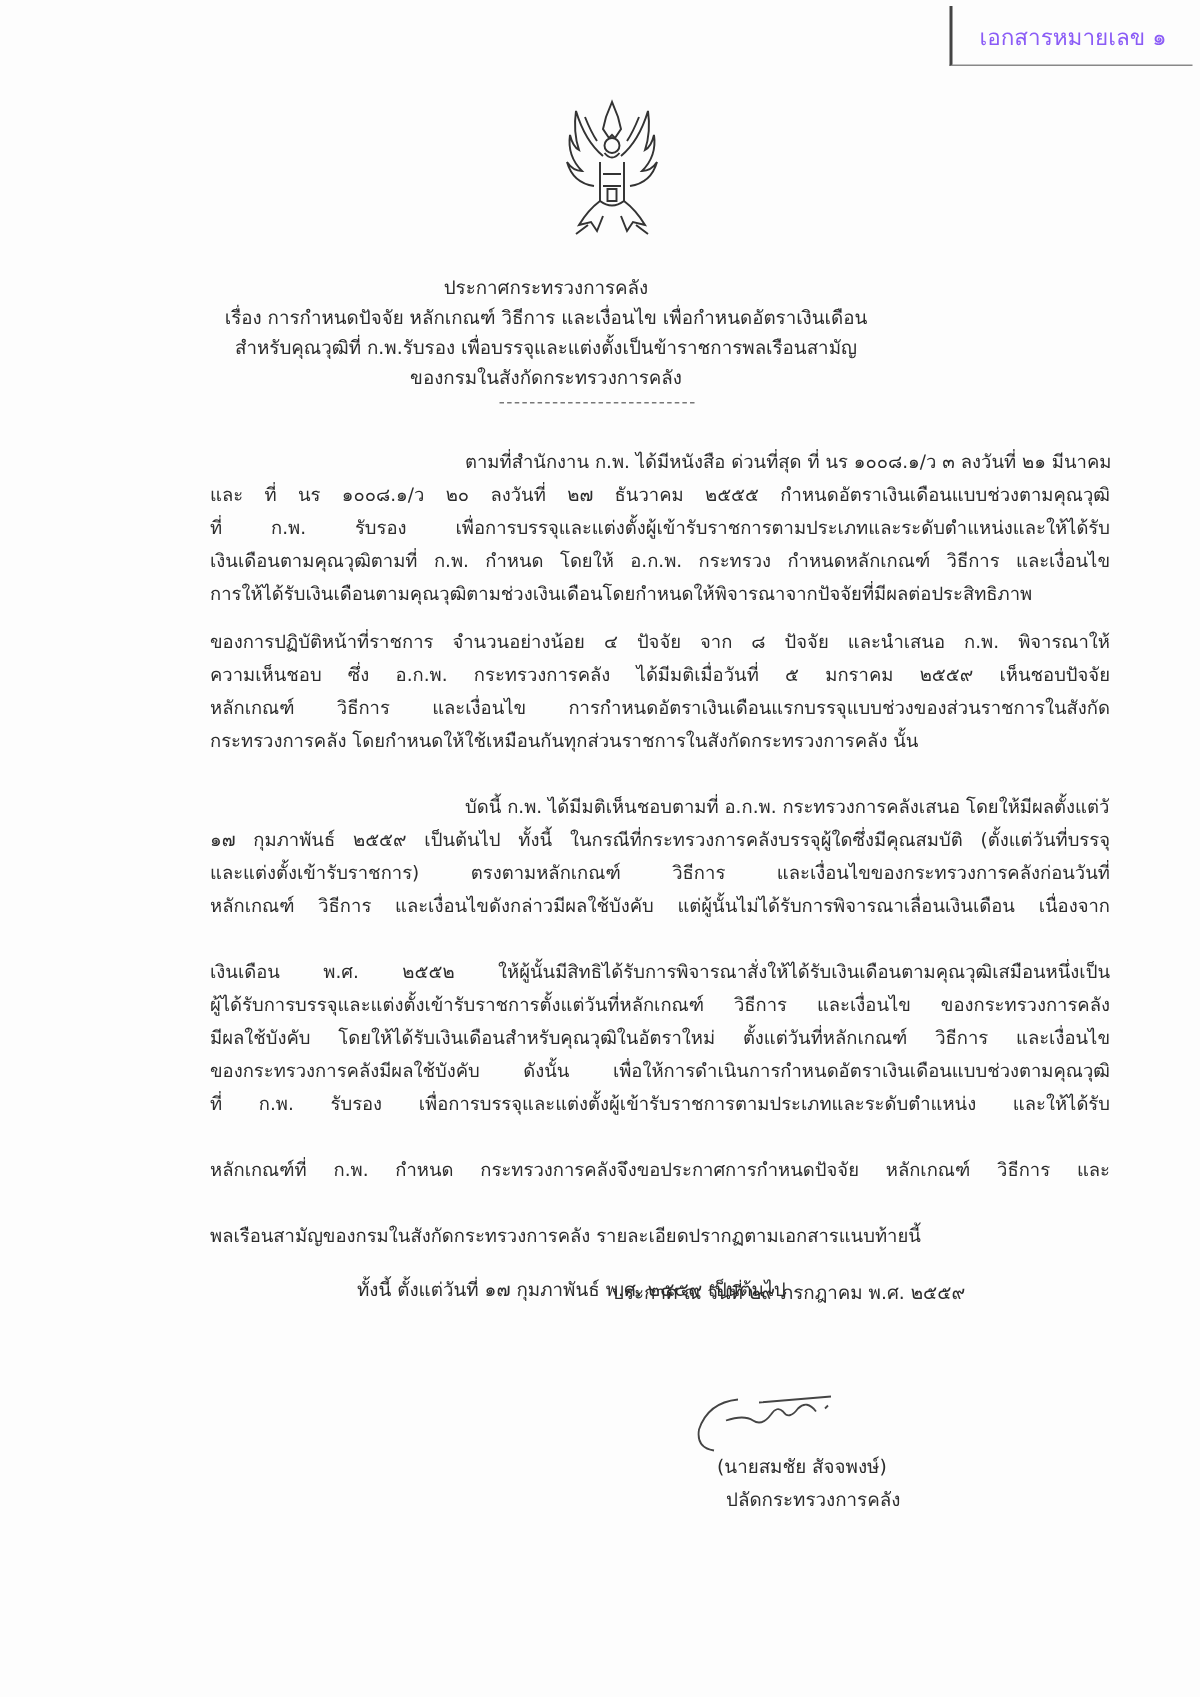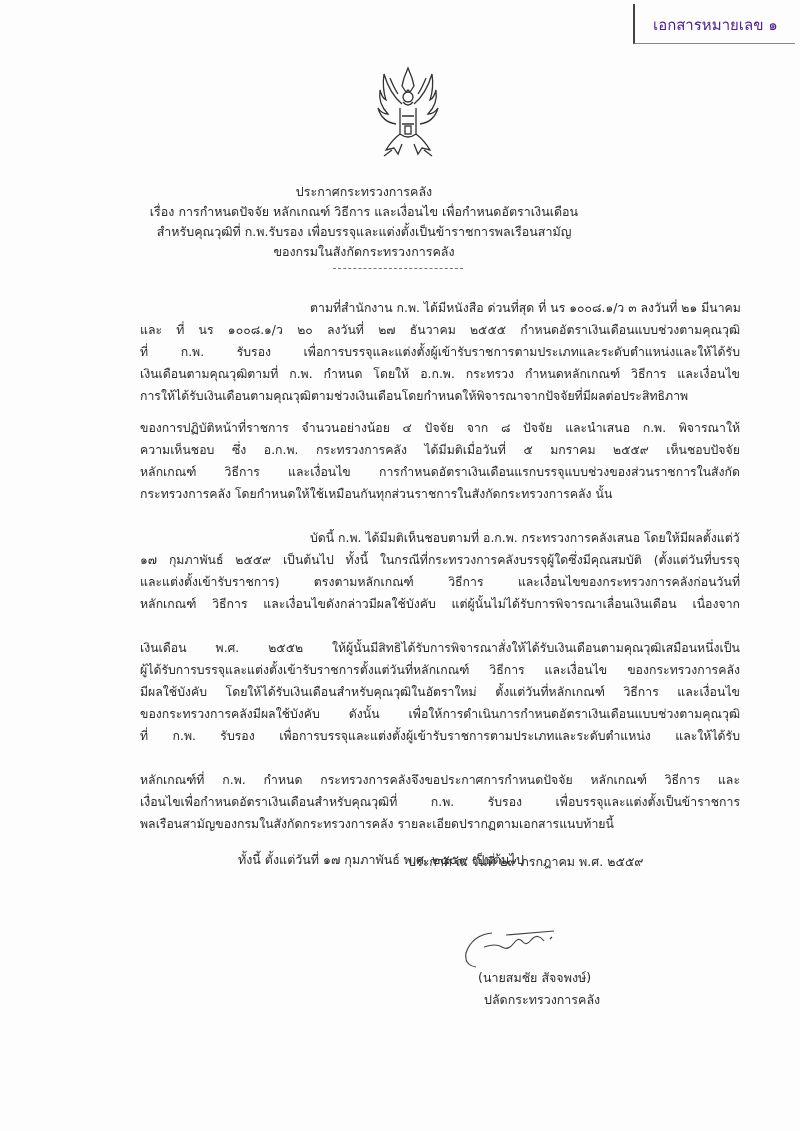--- a/index.html
+++ b/index.html
@@ -7,21 +7,21 @@
       width: 800px; height: 1131px; position: relative; overflow: hidden;
       font-family: "DejaVu Sans", sans-serif; color: #2b2b2b;
     }
     .page { position: absolute; inset: 0; background: #fdfdfd; }
     .doc-number-box {
       position: absolute; left: 633px; top: 4px; width: 162px; height: 40px;
       border-left: 2px solid #444; border-bottom: 1px solid #888;
       box-sizing: border-box;
     }
     .doc-number-box span {
-      position: absolute; left: 18px; top: 9px; font-size: 15px; color: #4c1d95;
+      position: absolute; left: 18px; top: 9px; font-size: 15px; color: #8b5cf6;
       white-space: nowrap;
     }
     .garuda { position: absolute; left: 372px; top: 64px; width: 72px; height: 98px; }
     .center-line {
       position: absolute; left: 0; width: 728px; text-align: center;
       font-size: 12.5px; line-height: 20px; white-space: nowrap;
     }
     .divider-dash {
       position: absolute; left: 333px; top: 268px; width: 130px;
       border-top: 1px dashed #777;
@@ -83,21 +83,20 @@
   <div class="line indent" style="top:528px;">บัดนี้ ก.พ. ได้มีมติเห็นชอบตามที่ อ.ก.พ. กระทรวงการคลังเสนอ โดยให้มีผลตั้งแต่วันที่</div>
   <div class="line" style="top:550px;">๑๗ กุมภาพันธ์ ๒๕๕๙ เป็นต้นไป ทั้งนี้ ในกรณีที่กระทรวงการคลังบรรจุผู้ใดซึ่งมีคุณสมบัติ (ตั้งแต่วันที่บรรจุ</div>
   <div class="line" style="top:572px;">และแต่งตั้งเข้ารับราชการ) ตรงตามหลักเกณฑ์ วิธีการ และเงื่อนไขของกระทรวงการคลังก่อนวันที่</div>
   <div class="line" style="top:594px;">หลักเกณฑ์ วิธีการ และเงื่อนไขดังกล่าวมีผลใช้บังคับ แต่ผู้นั้นไม่ได้รับการพิจารณาเลื่อนเงินเดือน เนื่องจาก</div>
   <div class="line" style="top:638px;">เงินเดือน พ.ศ. ๒๕๕๒ ให้ผู้นั้นมีสิทธิได้รับการพิจารณาสั่งให้ได้รับเงินเดือนตามคุณวุฒิเสมือนหนึ่งเป็น</div>
   <div class="line" style="top:660px;">ผู้ได้รับการบรรจุและแต่งตั้งเข้ารับราชการตั้งแต่วันที่หลักเกณฑ์ วิธีการ และเงื่อนไข ของกระทรวงการคลัง</div>
   <div class="line" style="top:682px;">มีผลใช้บังคับ โดยให้ได้รับเงินเดือนสำหรับคุณวุฒิในอัตราใหม่ ตั้งแต่วันที่หลักเกณฑ์ วิธีการ และเงื่อนไข</div>
   <div class="line" style="top:704px;">ของกระทรวงการคลังมีผลใช้บังคับ ดังนั้น เพื่อให้การดำเนินการกำหนดอัตราเงินเดือนแบบช่วงตามคุณวุฒิ</div>
   <div class="line" style="top:726px;">ที่ ก.พ. รับรอง เพื่อการบรรจุและแต่งตั้งผู้เข้ารับราชการตามประเภทและระดับตำแหน่ง และให้ได้รับ</div>
   <div class="line" style="top:770px;">หลักเกณฑ์ที่ ก.พ. กำหนด กระทรวงการคลังจึงขอประกาศการกำหนดปัจจัย หลักเกณฑ์ วิธีการ และ</div>
-  <div class="line" style="top:792px;">เงื่อนไขเพื่อกำหนดอัตราเงินเดือนสำหรับคุณวุฒิที่ ก.พ. รับรอง เพื่อบรรจุและแต่งตั้งเป็นข้าราชการ</div>
   <div class="line last" style="top:814px;">พลเรือนสามัญของกรมในสังกัดกระทรวงการคลัง รายละเอียดปรากฏตามเอกสารแนบท้ายนี้</div>
 
   <div class="right-line" style="left:238px; top:850px;">ทั้งนี้  ตั้งแต่วันที่  ๑๗  กุมภาพันธ์  พ.ศ.  ๒๕๕๙  เป็นต้นไป</div>
   <div class="right-line" style="left:408px; top:852px;">ประกาศ ณ วันที่  ๒๙  ภรกฎาคม  พ.ศ. ๒๕๕๙</div>
 
   <svg class="signature" viewBox="0 0 100 45">
     <path d="M30 8 Q10 10 4 28 Q2 40 14 42 M22 22 Q34 18 40 22 Q46 26 52 18 Q56 12 60 16 Q64 22 70 14 Q76 8 82 16 M44 10 L92 6 M88 14 L90 12" fill="none" stroke="#444" stroke-width="1.2"></path>
   </svg>
 
   <div class="right-line" style="left:478px; top:968px;">(นายสมชัย  สัจจพงษ์)</div>

